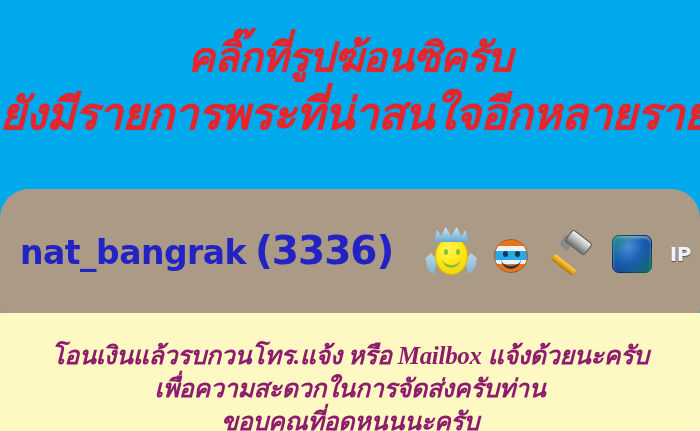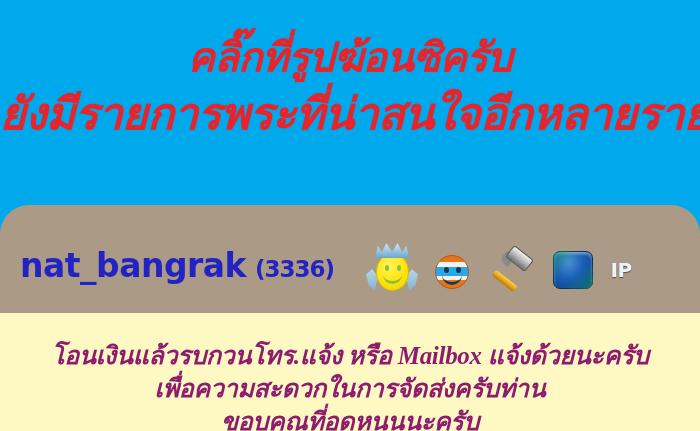--- a/index.html
+++ b/index.html
@@ -49,21 +49,21 @@
   #headline-2 {
     font-size: 44px;
     line-height: 46px;
     padding-top: 14px;
   }
 
   
   #userbar {
     position: absolute;
     left: 0;
-    top: 205px;
+    top: 189px;
     width: 700px;
     height: 148px;
     background: #ab9a85;
     border-radius: 29px;
   }
   #userbar-inner {
     position: absolute;
     left: 20px;
     top: 0;
     right: 12px;
@@ -83,21 +83,21 @@
     font-family: "DejaVu Sans", sans-serif;
     font-weight: bold;
     font-size: 33px;
     line-height: 33px;
     letter-spacing: -0.5px;
   }
   #postcount {
     color: #2323c4;
     font-family: "DejaVu Sans", sans-serif;
     font-weight: bold;
-    font-size: 23px;
+    font-size: 39px;
     line-height: 33px;
     letter-spacing: -1px;
   }
 
   #icon-row {
     display: flex;
     align-items: center;
     gap: 8px;
     margin-left: 18px;
   }

